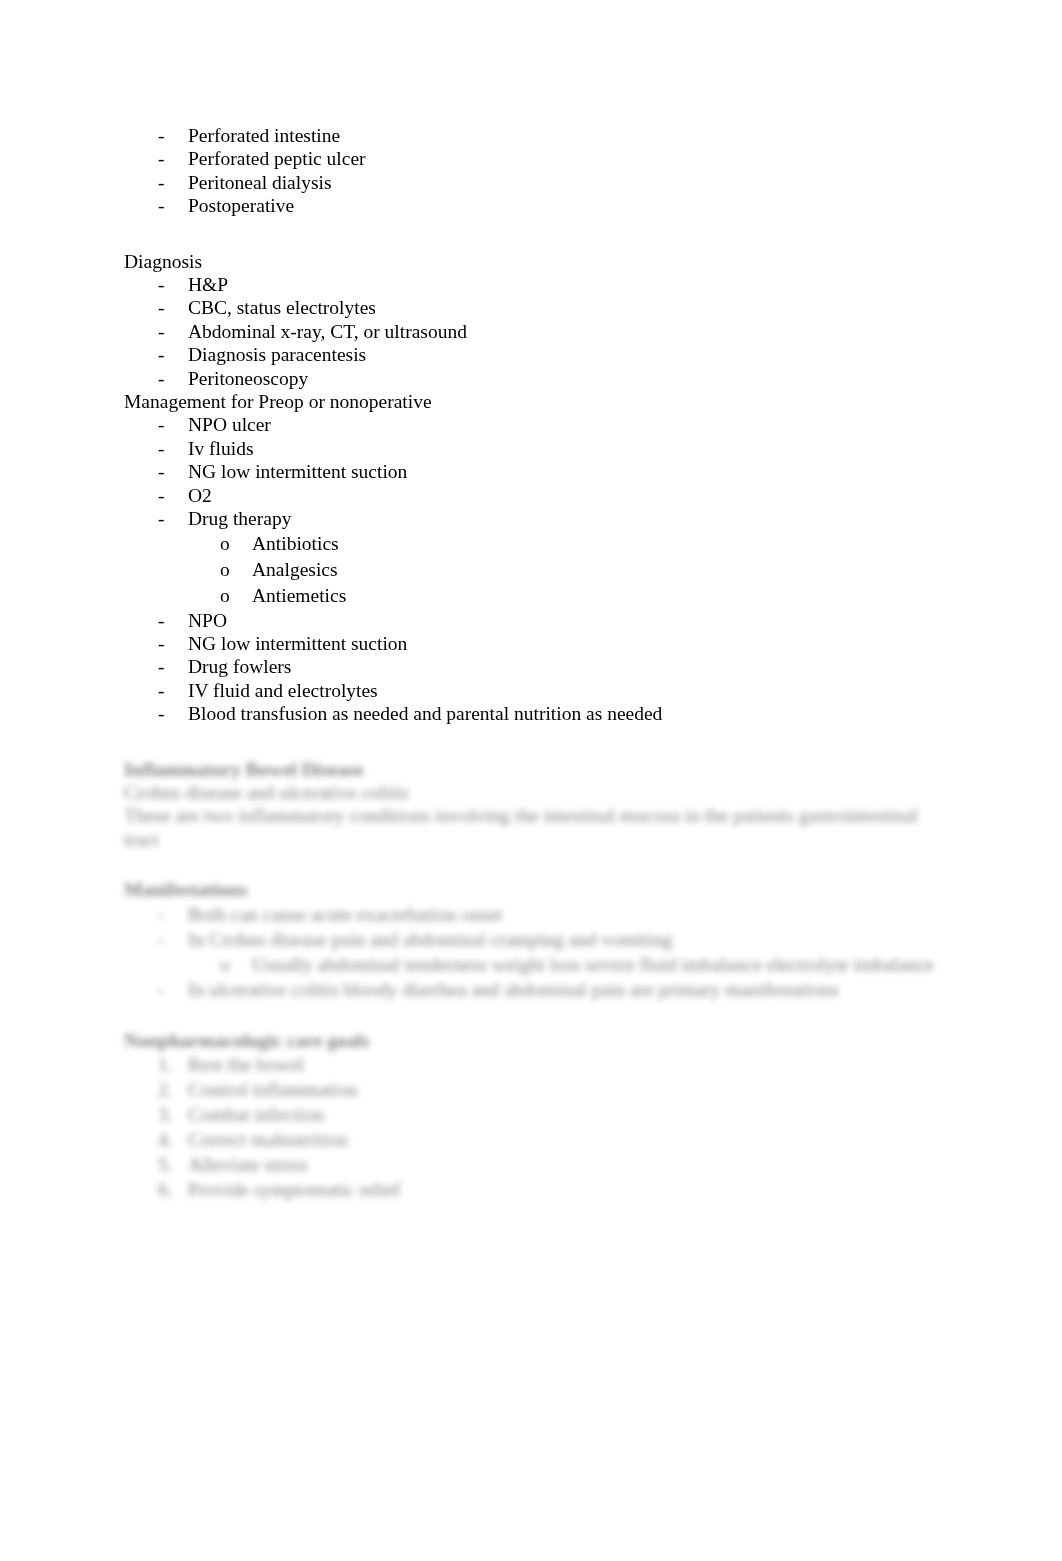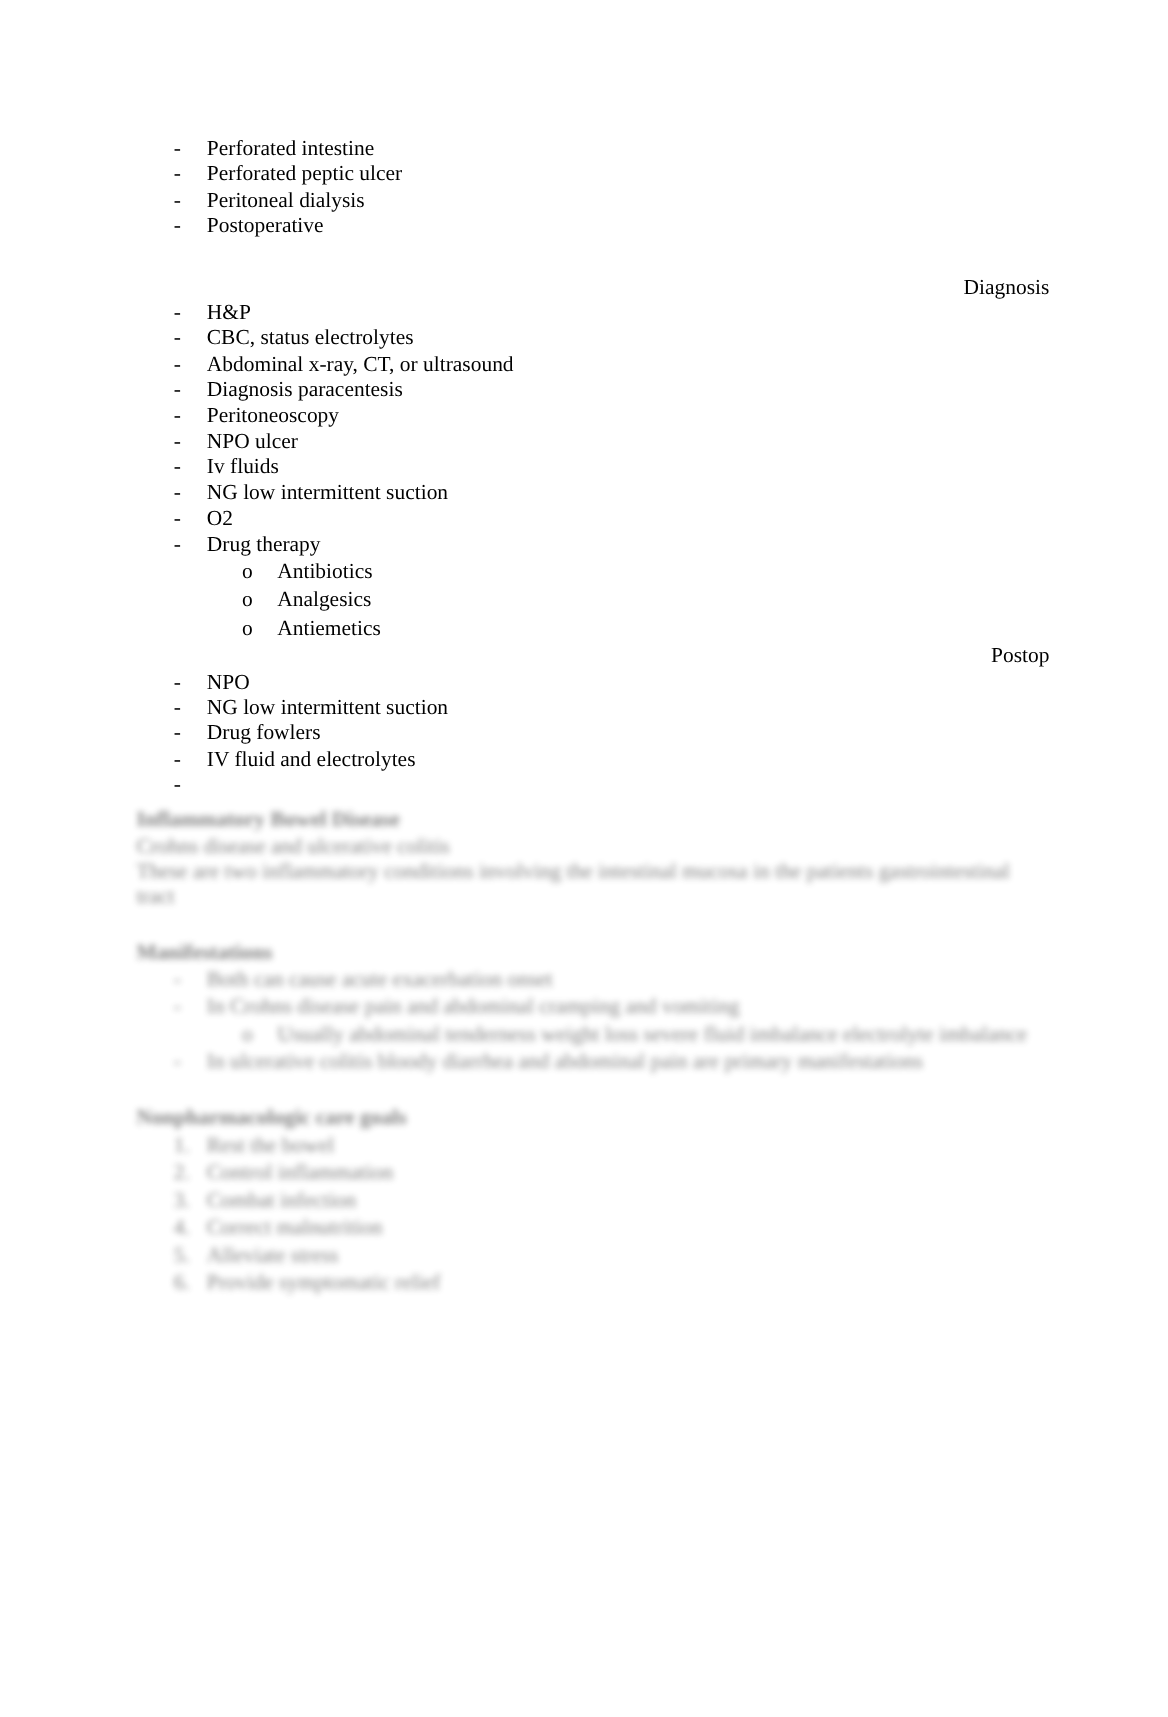--- a/index.html
+++ b/index.html
@@ -28,21 +28,20 @@
     position: absolute;
     left: 124px;
     top: 124px;
     width: 830px;
   }
   .heading-plain {
     font-size: 19.5px;
     line-height: 23.4px;
     margin: 0;
     white-space: nowrap;
-    text-align: right;
   }
 
   ul.dash-list {
     list-style: none;
     margin: 0;
     padding: 0;
   }
   ul.dash-list > li {
     position: relative;
     padding-left: 64px;
@@ -149,40 +148,40 @@
 
     <div class="heading-plain">Diagnosis</div>
     <ul class="dash-list">
       <li><span class="marker">-</span><span>H&amp;P</span></li>
       <li><span class="marker">-</span><span>CBC, status electrolytes</span></li>
       <li><span class="marker">-</span><span>Abdominal x-ray, CT, or ultrasound</span></li>
       <li><span class="marker">-</span><span>Diagnosis paracentesis</span></li>
       <li><span class="marker">-</span><span>Peritoneoscopy</span></li>
     </ul>
 
+    <div class="heading-plain">Management for Preop or nonoperative</div>
     <ul class="dash-list">
       <li><span class="marker">-</span><span>NPO ulcer</span></li>
       <li><span class="marker">-</span><span>Iv fluids</span></li>
       <li><span class="marker">-</span><span>NG low intermittent suction</span></li>
       <li><span class="marker">-</span><span>O2</span></li>
       <li><span class="marker">-</span><span>Drug therapy</span></li>
     </ul>
     <ul class="circle-list">
       <li><span class="marker">o</span><span>Antibiotics</span></li>
       <li><span class="marker">o</span><span>Analgesics</span></li>
       <li><span class="marker">o</span><span>Antiemetics</span></li>
     </ul>
 
-    <div class="heading-plain">Postop</div>
     <ul class="dash-list">
       <li><span class="marker">-</span><span>NPO</span></li>
       <li><span class="marker">-</span><span>NG low intermittent suction</span></li>
       <li><span class="marker">-</span><span>Drug fowlers</span></li>
       <li><span class="marker">-</span><span>IV fluid and electrolytes</span></li>
-      <li><span class="marker">-</span></li>
+      <li><span class="marker">-</span><span>Blood transfusion as needed and parental nutrition as needed</span></li>
     </ul>
 
     <div class="gap-lg"></div>
 
     <div class="blurred">
 
       <div class="b-head">Inflammatory Bowel Disease</div>
       <div class="b-line">Crohns disease and ulcerative colitis</div>
       <div class="b-wrap">These are two inflammatory conditions involving the intestinal mucosa in the patients gastrointestinal tract</div>
 

